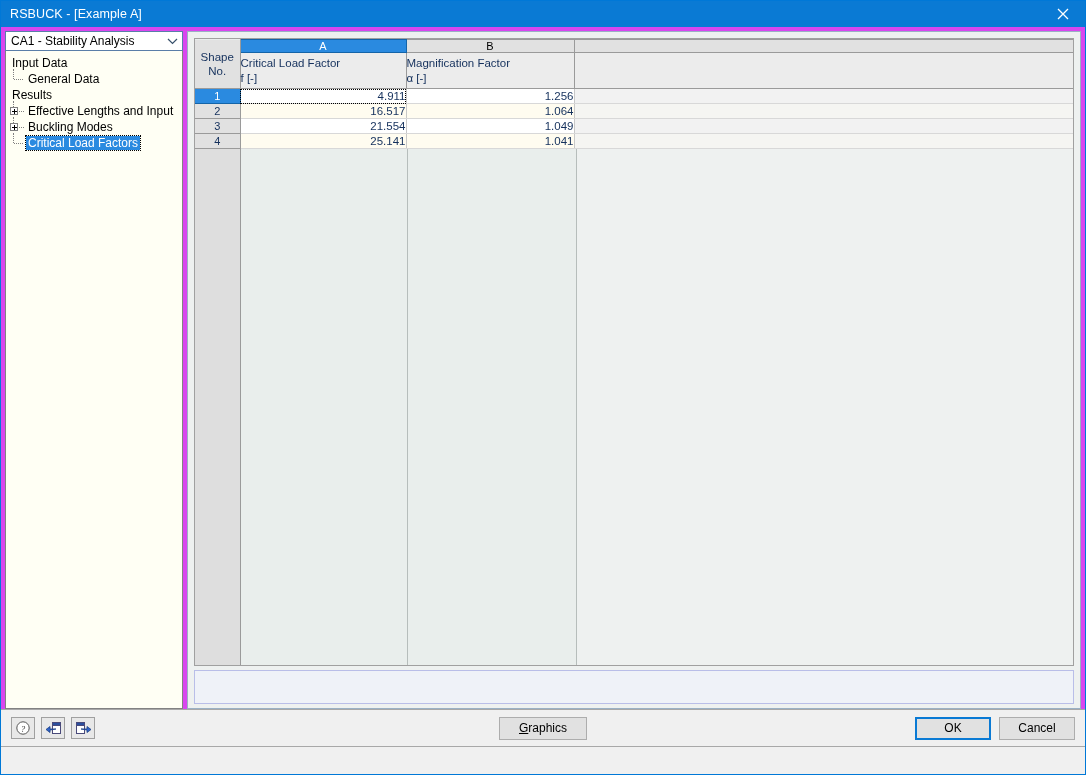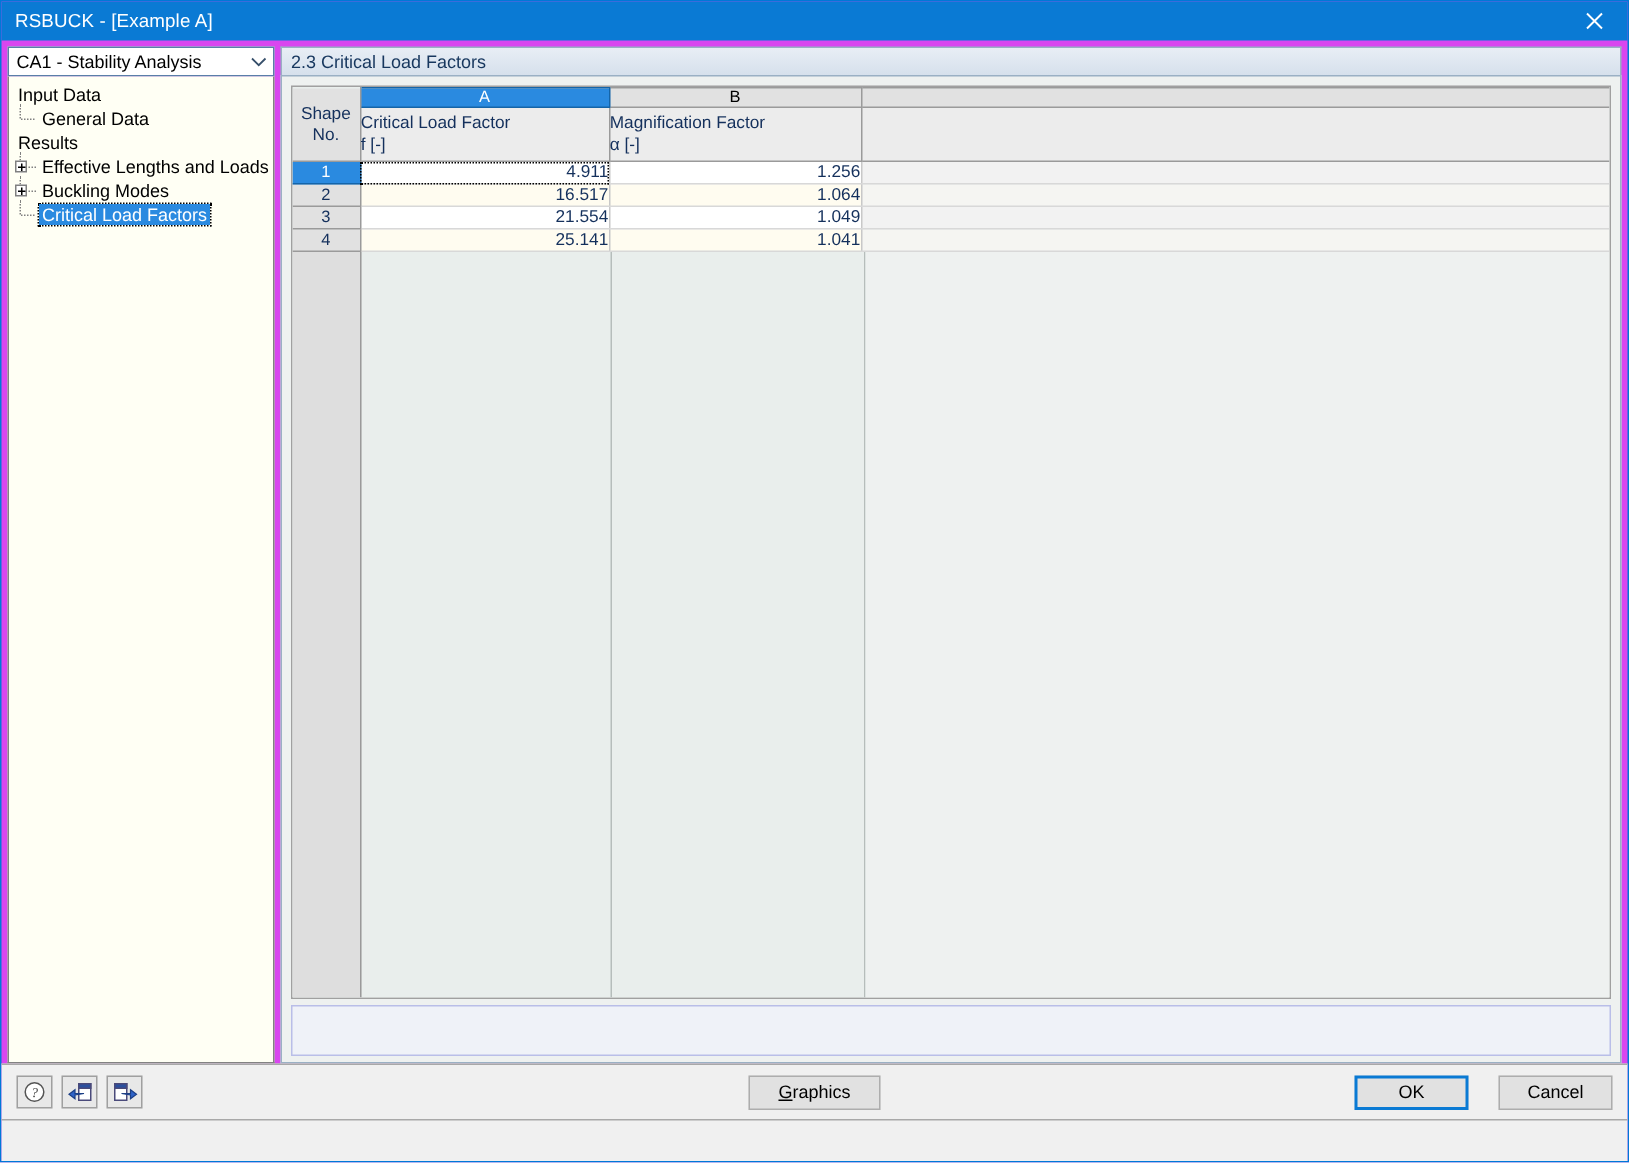--- a/index.html
+++ b/index.html
@@ -419,21 +419,21 @@
     position: absolute;
     left: 0; right: 0;
     display: flex;
     justify-content: center;
     pointer-events: none;
   }
   .center-btns .btn { pointer-events: auto; width: 88px; }
   .right-btns {
     margin-left: auto;
     display: flex;
-    gap: 20px;
+    gap: 8px;
     z-index: 2;
   }
   .right-btns .btn { width: 72px; }
 
   .statusbar {
     height: 27px;
     flex: 0 0 auto;
     background: #f0f0f0;
     border-top: 1px solid #a8a8a8;
   }
@@ -484,21 +484,21 @@
         </div>
 
         <div class="tnode child">
           <span class="expander">
             <span class="dotv"></span>
             <span class="box"></span>
               <span class="plus-h"></span>
               <span class="plus-v"></span>
             <span class="doth"></span>
           </span>
-          <span class="lbl">Effective Lengths and Loads</span>
+          <span class="lbl">Effective Lengths and Input</span>
         </div>
 
         <div class="tnode child">
           <span class="expander">
             <span class="dotv"></span>
             <span class="box"></span>
               <span class="plus-h"></span>
               <span class="plus-v"></span>
             <span class="doth"></span>
           </span>
@@ -510,21 +510,20 @@
             <span class="dotv"></span>
               <span class="doth"></span>
           </span>
           <span class="lbl">Critical Load Factors</span>
         </div>
 
       </div>
     </div>
 
     <div class="right-panel">
-      <div class="panel-header">2.3 Critical Load Factors</div>
 
       <div class="grid-wrap">
 
         <div class="grid">
           <table class="grid-table">
             <colgroup>
               <col class="col-rowhead">
               <col class="col-a">
               <col class="col-b">
               <col>

